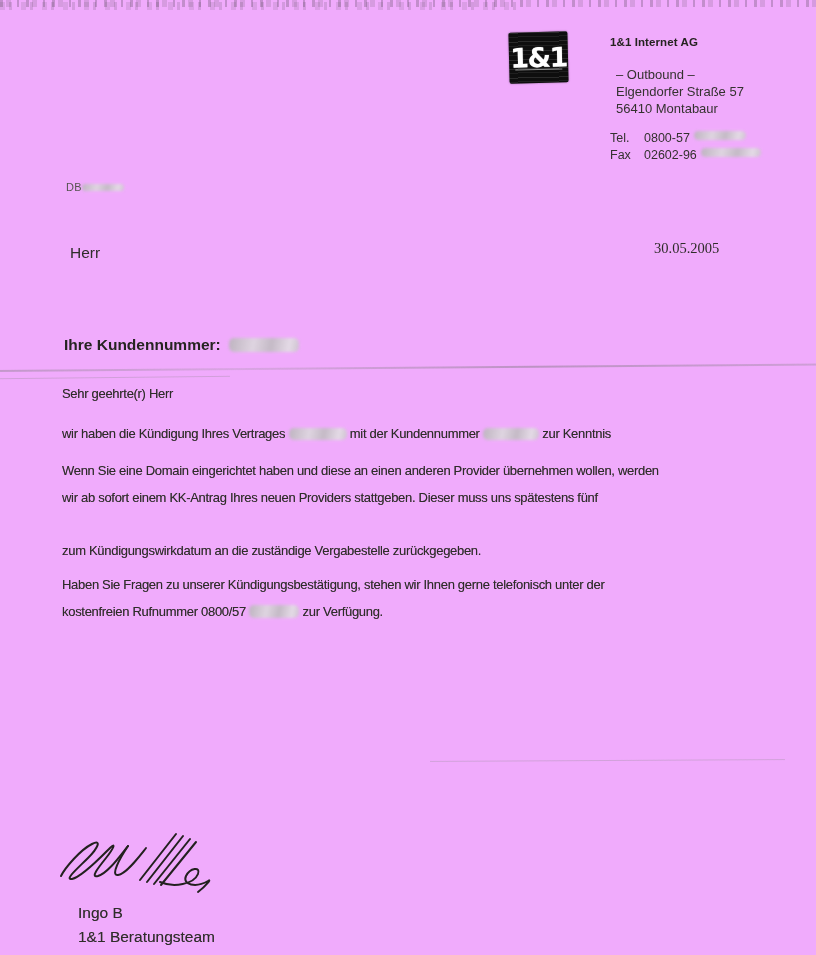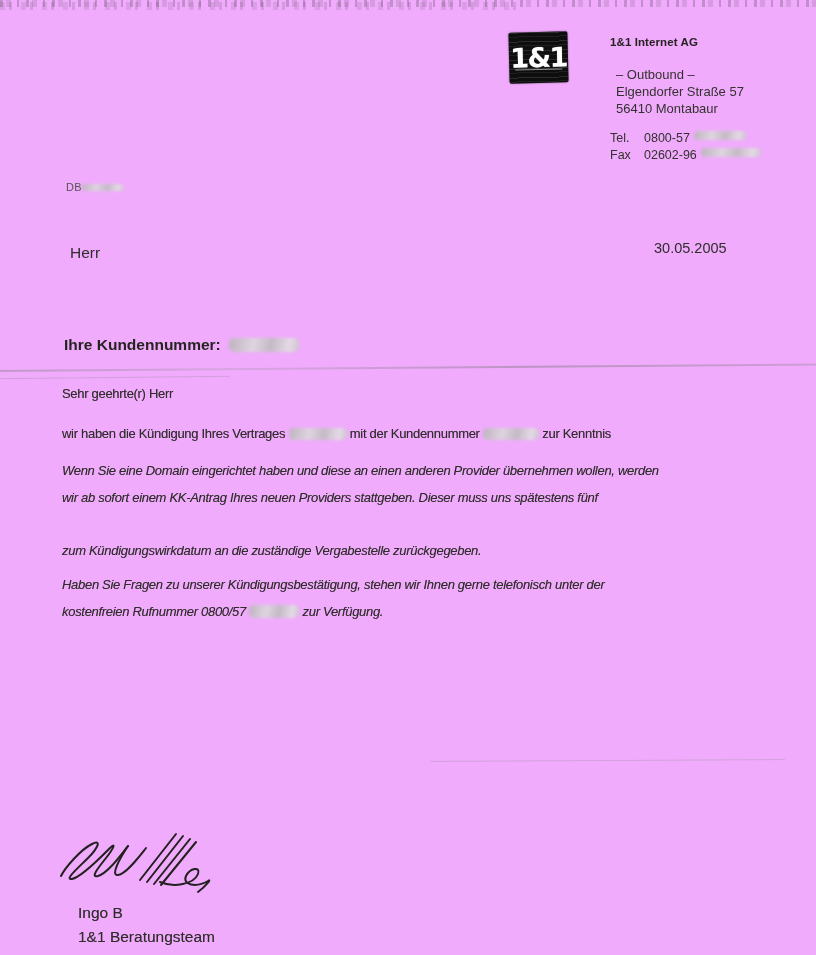--- a/index.html
+++ b/index.html
@@ -85,33 +85,33 @@
   .header-text{position:absolute;left:610px;top:36px;}
   .company{font-size:11.5px;font-weight:bold;letter-spacing:.1px;color:#252320;}
   .dept-block{margin-top:18px;font-size:13px;line-height:17px;color:#34322f;margin-left:6px;}
   .contact-block{margin-top:13px;font-size:12.5px;line-height:17px;color:#34322f;}
   .contact-row{display:flex;align-items:flex-start;}
   .contact-label{width:34px;}
   .contact-value{margin-right:4px;}
   
   .recipient-ref{position:absolute;left:66px;top:181px;font-size:11px;color:#55534f;letter-spacing:.3px;}
   .recipient-name{position:absolute;left:70px;top:211px;font-size:15.5px;color:#2f2d2a;margin-top:33px;}
-  .letter-date{position:absolute;left:654px;top:240px;font-size:14.5px;color:#2f2d2a;}
+  .letter-date{position:absolute;left:654px;top:240px;font-size:14.5px;color:#2f2d2a;font-family:Liberation Serif, serif;}
   
   .subject{position:absolute;left:64px;top:336px;font-size:15.5px;font-weight:bold;color:#262421;}
   .subject .redact{margin-left:8px;}
   
   .body{
     position:absolute;left:62px;top:380px;width:732px;
     font-size:13px;letter-spacing:-0.3px;line-height:27.5px;
     color:#2f2d2a;
     text-shadow:0 0 .4px rgba(47,45,42,.5);
   }
   .body p{margin:0 0 11px 0;}
-  .body p.tight{line-height:26.5px;margin-bottom:8px;font-style:italic;}
+  .body p.tight{line-height:26.5px;margin-bottom:8px;}
   .greeting{margin-bottom:12px !important;}
   .regards{margin-top:2px;}
   
   .signature{position:absolute;left:56px;top:824px;}
   .closing-name{position:absolute;left:78px;top:901px;font-size:15.5px;line-height:24px;color:#2f2d2a;text-shadow:0 0 .4px rgba(47,45,42,.5);}
 </style>
 </head>
 <body>
 
 <div class="page">

